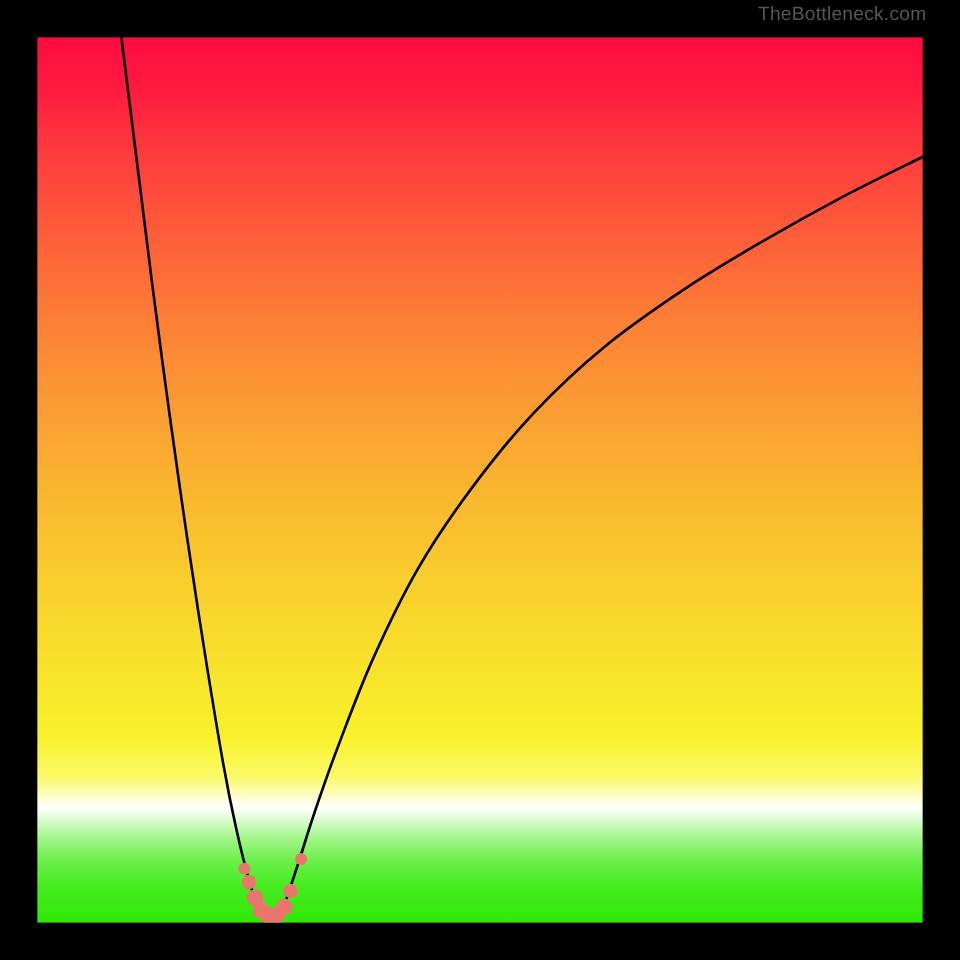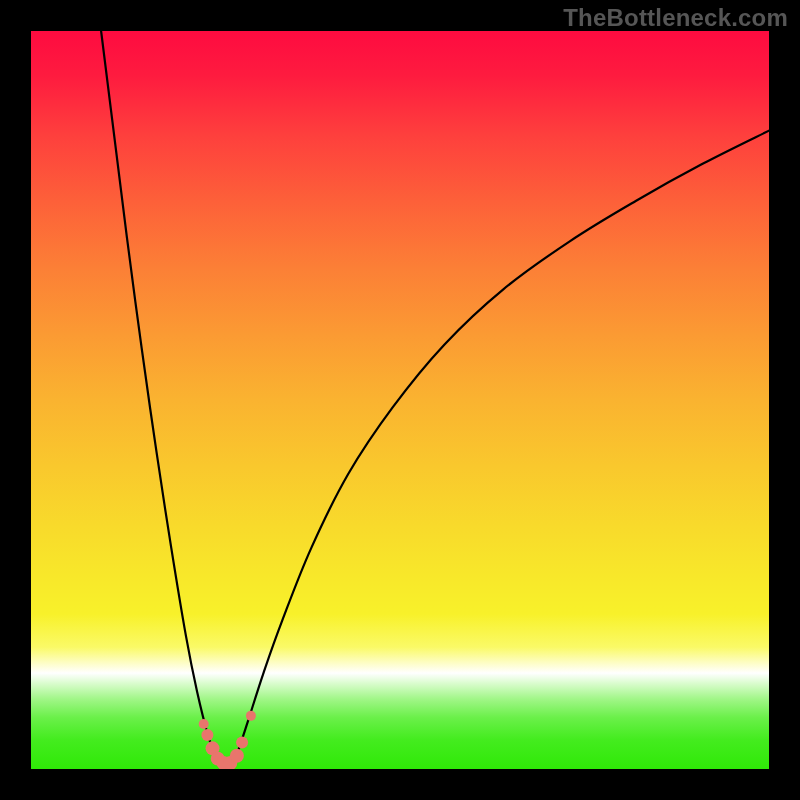--- a/index.html
+++ b/index.html
@@ -15,24 +15,24 @@
     position: absolute;
     top: 0;
     left: 0;
     width: 800px;
     height: 800px;
     background: #000;
   }
   .watermark {
     position: absolute;
     top: 4px;
-    right: 12px;
+    right: 28px;
     color: #565656;
-    font-size: 24px;
-    font-weight: 700;
+    font-size: 16px;
+    font-weight: 400;
     letter-spacing: 0.2px;
     z-index: 20;
     user-select: none;
   }
   .plot-area {
     position: absolute;
     left: 31px;
     top: 31px;
     width: 738px;
     height: 738px;

